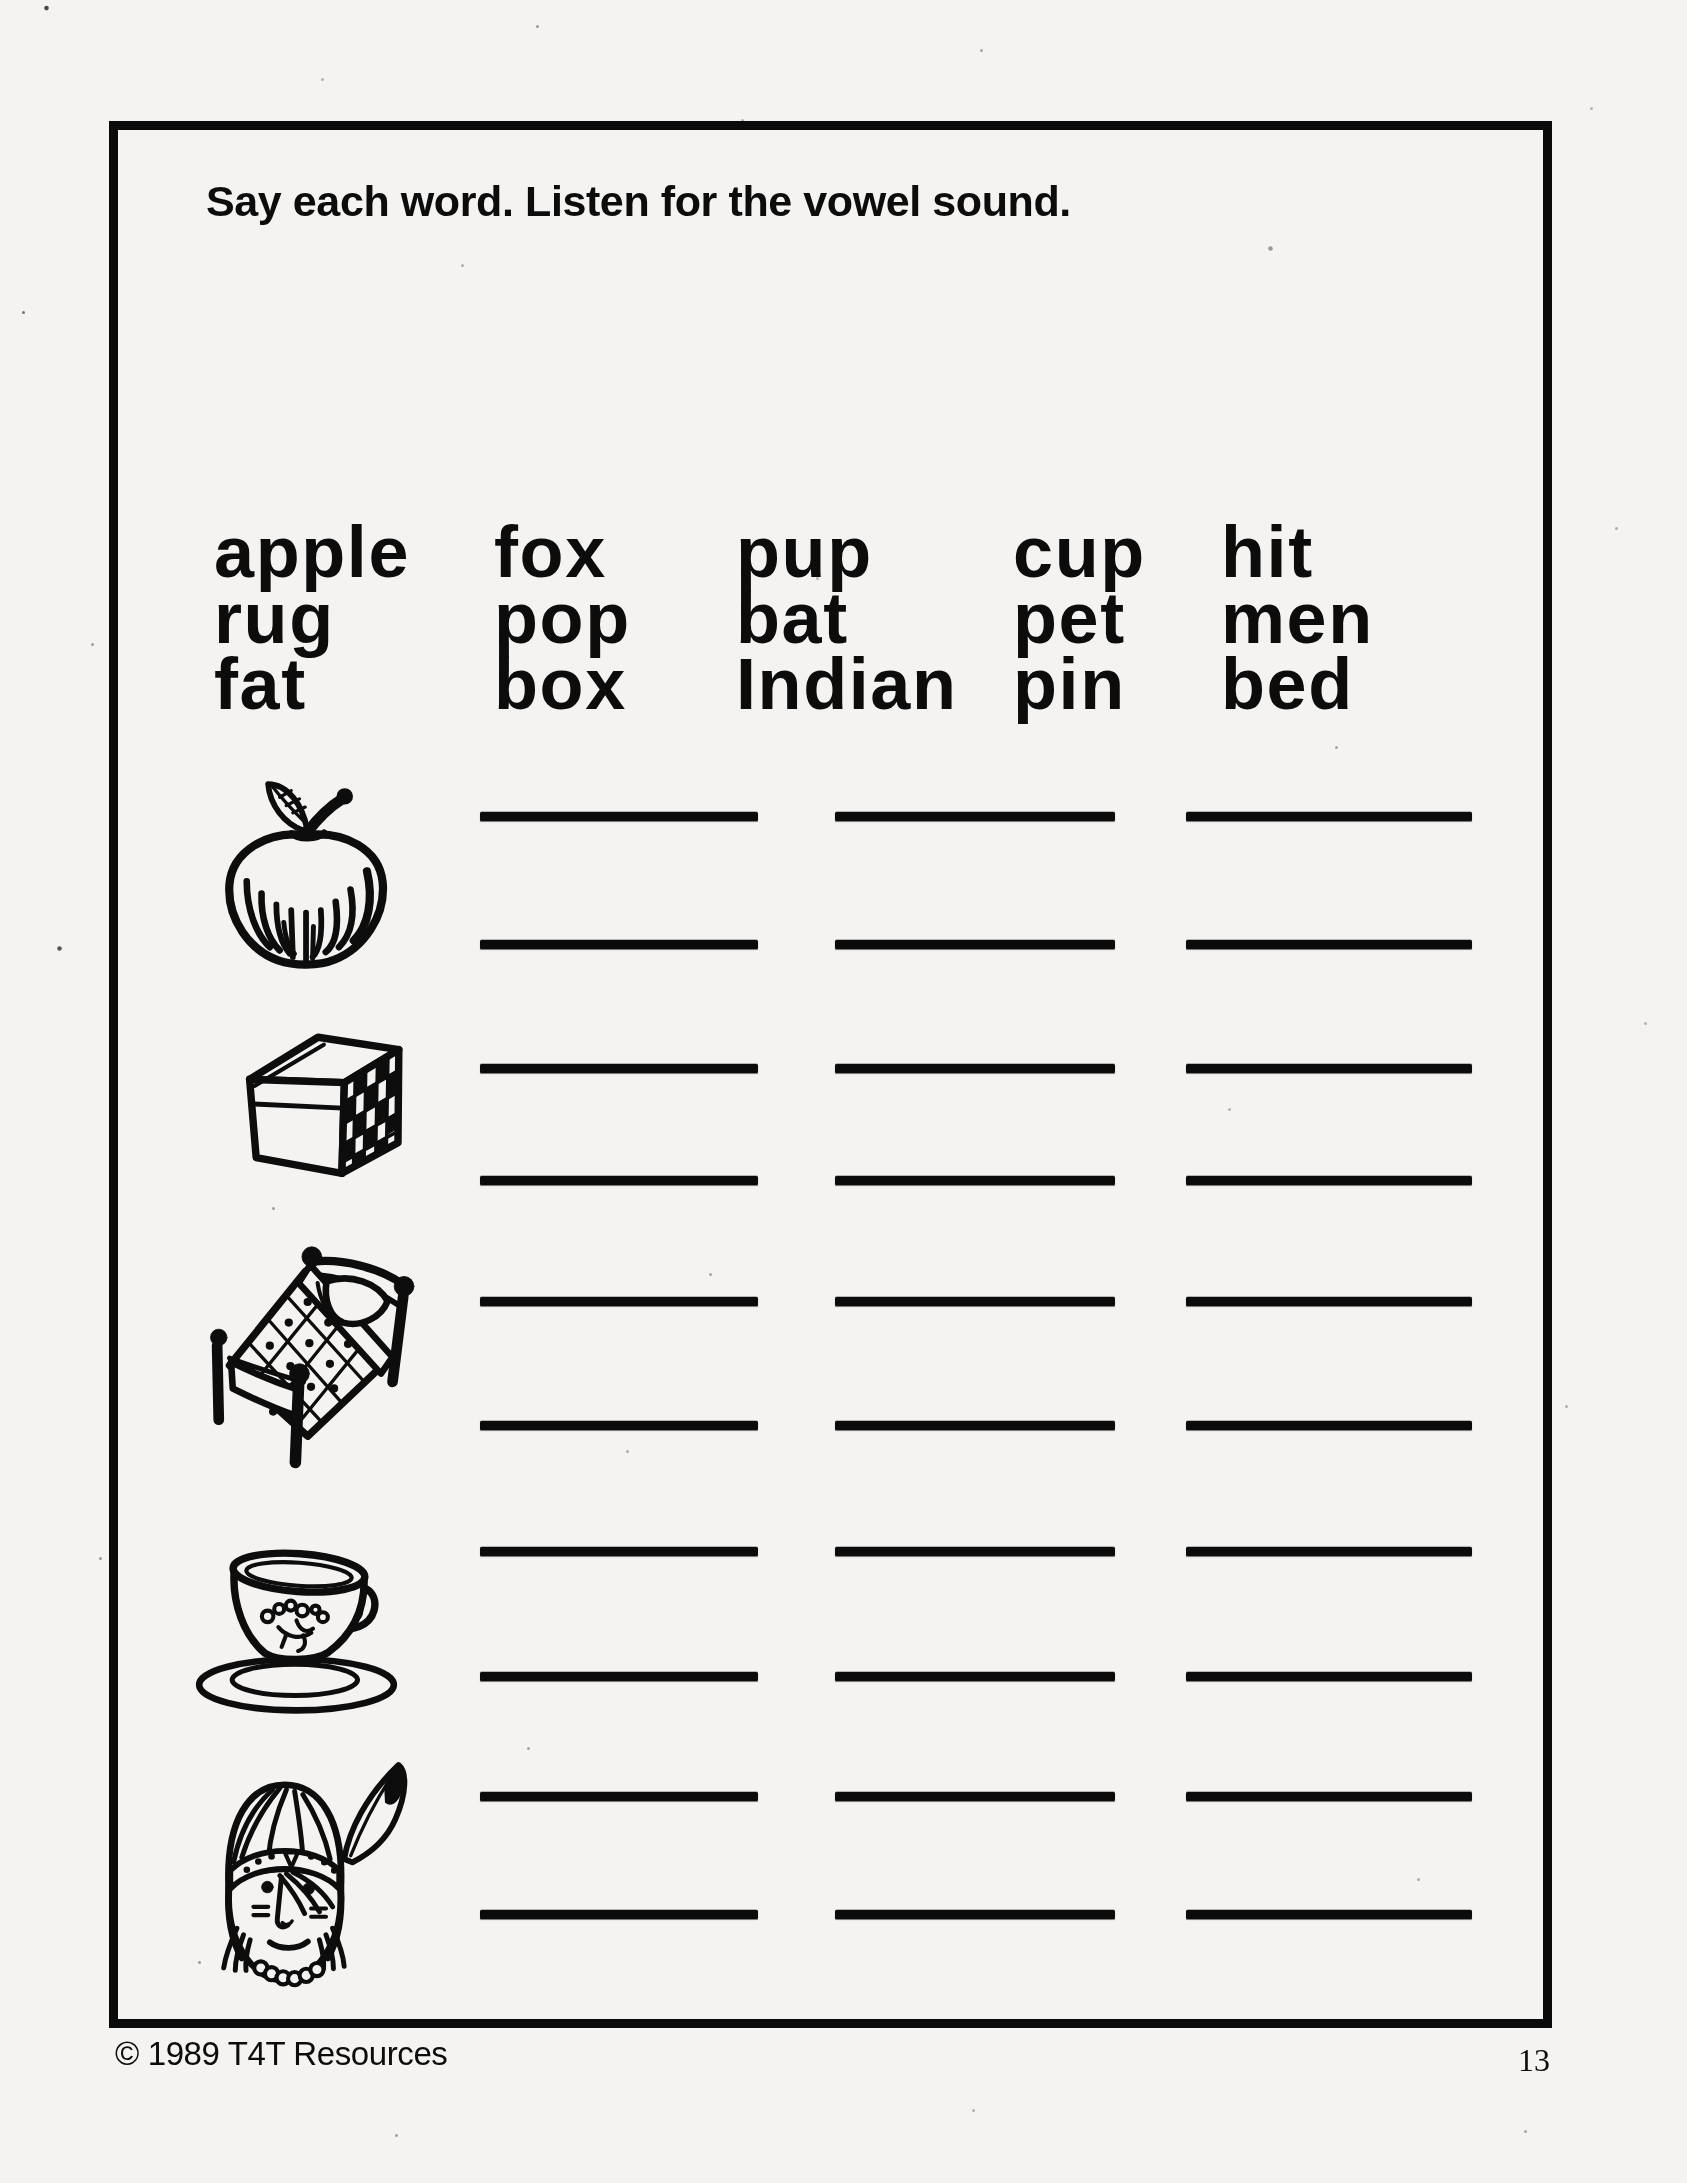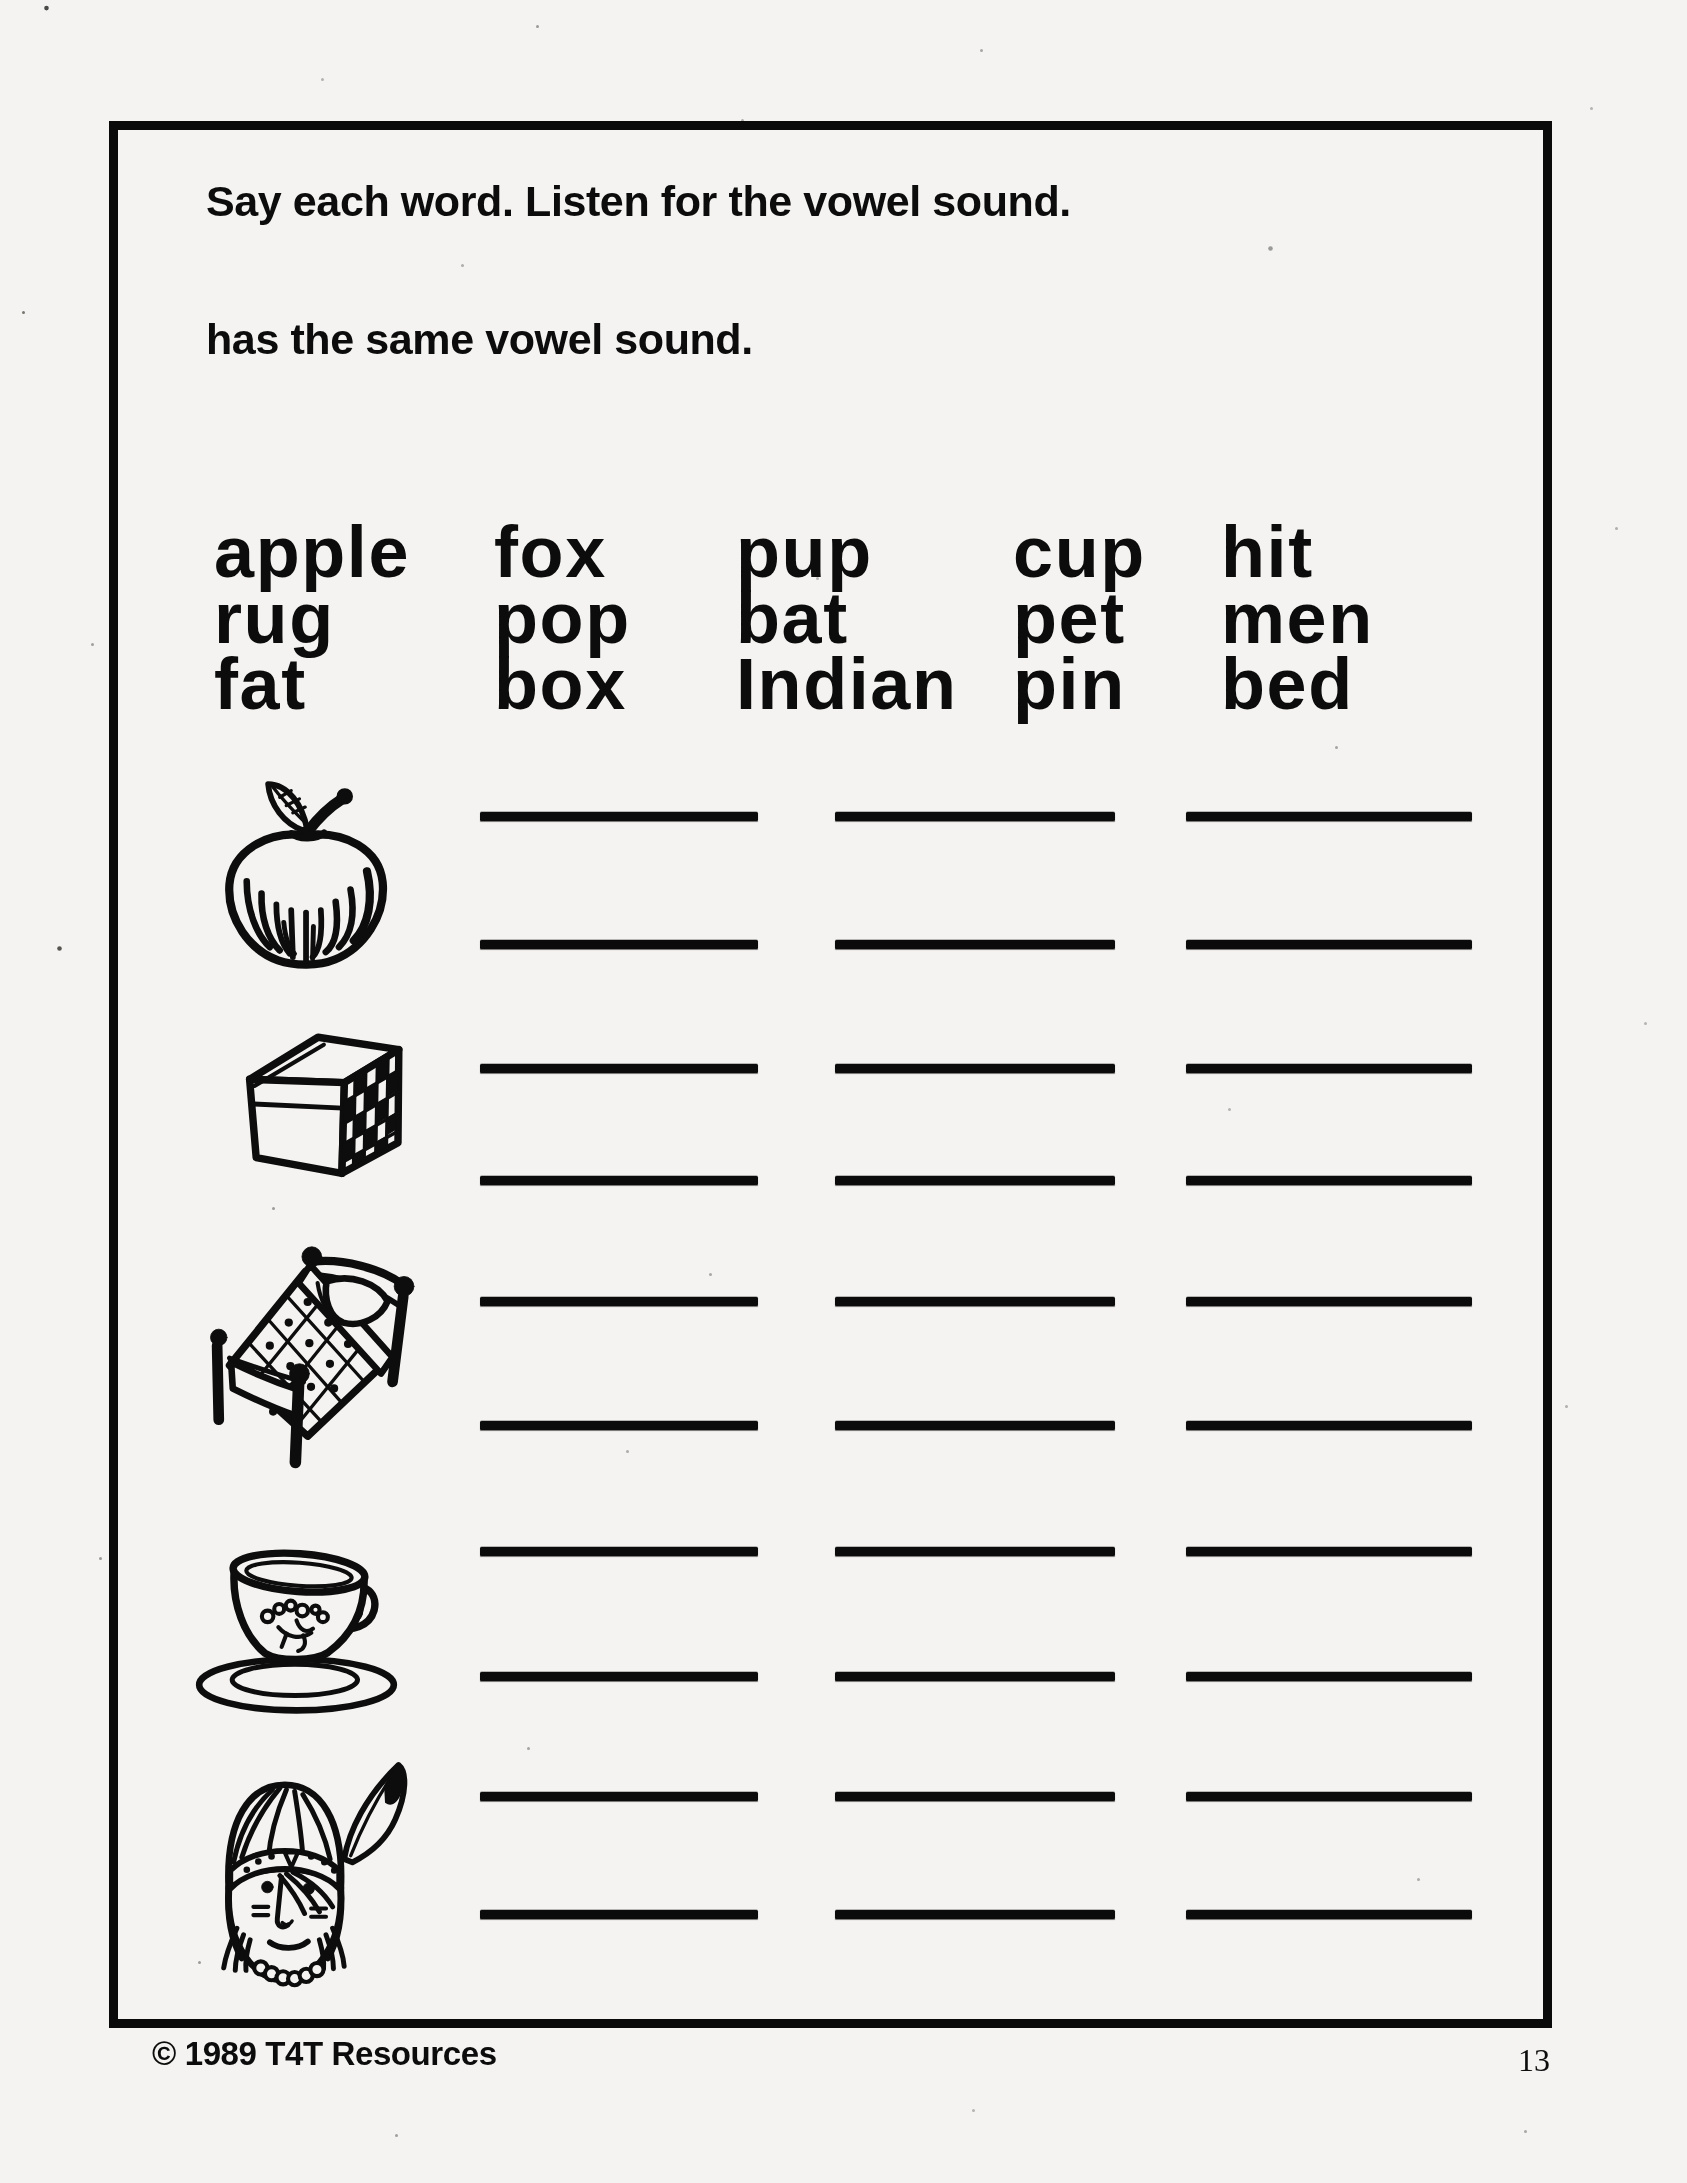--- a/index.html
+++ b/index.html
@@ -51,38 +51,37 @@
   .cc{left:1186px;width:286px}
   .y1a{top:812px}.y1b{top:940px}
   .y2a{top:1064px}.y2b{top:1176px}
   .y3a{top:1297px}.y3b{top:1421px}
   .y4a{top:1547px}.y4b{top:1672px}
   .y5a{top:1792px}.y5b{top:1910px}
   .pic{position:absolute;}
   .pic path,.pic ellipse,.pic circle,.pic line{vector-effect:none;}
   .footer-copyright{
     position:absolute;left:115px;top:2035px;
-    font-size:33px;font-weight:700;letter-spacing:-0.4px;white-space:nowrap;margin-left:37px;
+    font-size:33px;font-weight:400;letter-spacing:-0.4px;white-space:nowrap;
   }
   .page-number{
     position:absolute;left:1518px;top:2042px;
     font-family:"Liberation Serif", serif;font-size:32px;font-weight:400;
   }
 </style>
 </head>
 <body>
 
 <div class="speck-layer"></div>
 
 <div class="frame"></div>
 
 <div class="title">Say each word. Listen for the vowel sound.</div>
 
 <div class="para">
-  <div>has the same vowel sound.</div>
 </div>
 
 <div class="wb-col wc1">
   <div>apple</div>
   <div>rug</div>
   <div>fat</div>
 </div>
 <div class="wb-col wc2">
   <div>fox</div>
   <div>pop</div>

